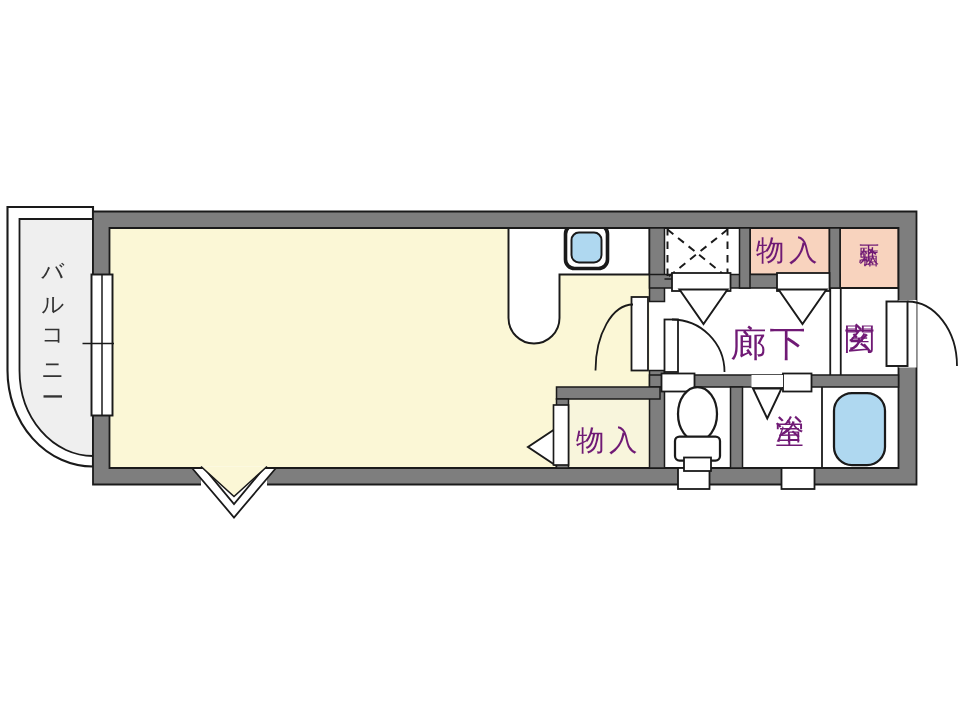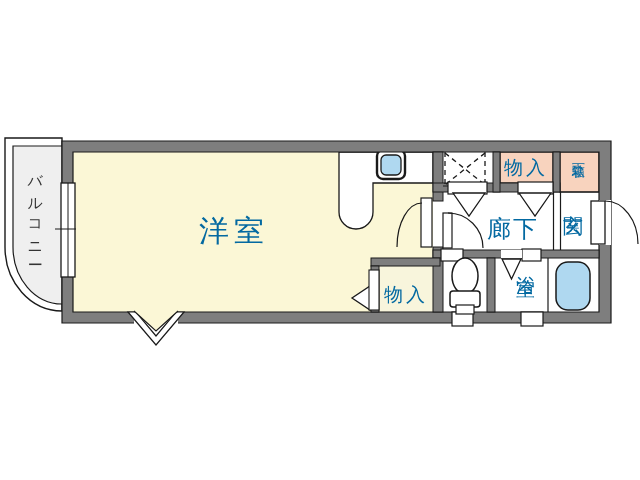--- a/index.html
+++ b/index.html
@@ -1,19 +1,19 @@
 <!DOCTYPE html>
 <html><head>
 <meta charset="utf-8">
 <style>
   html,body{margin:0;padding:0;background:#fff;}
   #stage{position:relative;width:640px;height:480px;background:#fff;overflow:hidden;
          font-family:"DejaVu Sans",sans-serif;}
   #plan-svg{position:absolute;left:0;top:0;}
-  .lbl{position:absolute;color:#0369a1;line-height:1.08;white-space:nowrap;}
+  .lbl{position:absolute;color:#701a75;line-height:1.08;white-space:nowrap;}
   .v{writing-mode:vertical-rl;text-orientation:upright;}
   .lbl-balcony{left:27px;top:164px;font-size:15px;letter-spacing:6px;color:#333;}
   .lbl-room{left:199px;top:215px;font-size:30px;letter-spacing:5px;}
   .lbl-storage-upper{left:504px;top:157px;font-size:19px;letter-spacing:3px;}
   .lbl-shoe{left:571px;top:153px;font-size:13px;letter-spacing:1px;}
   .lbl-entrance{left:562px;top:199px;font-size:20px;letter-spacing:2px;}
   .lbl-hallway{left:487px;top:217px;font-size:24px;letter-spacing:2px;}
   .lbl-bath{left:516px;top:261px;font-size:19px;letter-spacing:2px;}
   .lbl-storage-lower{left:384px;top:284px;font-size:19px;letter-spacing:3px;}
 </style>
@@ -109,20 +109,19 @@
     <rect x="556" y="262" width="34" height="48" rx="12" stroke="#1a1a1a" stroke-width="1.5" fill="#AFD8F0"></rect>
 
     <g>
       <rect x="134" y="311" width="44" height="13" fill="#ffffff"></rect>
       <polygon points="128,312 156,345 184,312 176,312 156,336 136,312" fill="#ffffff" stroke="#1a1a1a" stroke-width="1.2"></polygon>
       <path d="M 134 311 L 156 331 L 178 311" stroke="#1a1a1a" stroke-width="1.1" fill="#FBF7D6"></path>
     </g>
   </svg>
 
   <div class="lbl v lbl-balcony">バルコニー</div>
-  <div class="lbl lbl-room">洋室</div>
   <div class="lbl lbl-storage-upper">物入</div>
   <div class="lbl v lbl-shoe">下駄箱</div>
   <div class="lbl v lbl-entrance">玄関</div>
   <div class="lbl lbl-hallway">廊下</div>
   <div class="lbl v lbl-bath">浴室</div>
   <div class="lbl lbl-storage-lower">物入</div>
 </div>
 
 </body></html>

